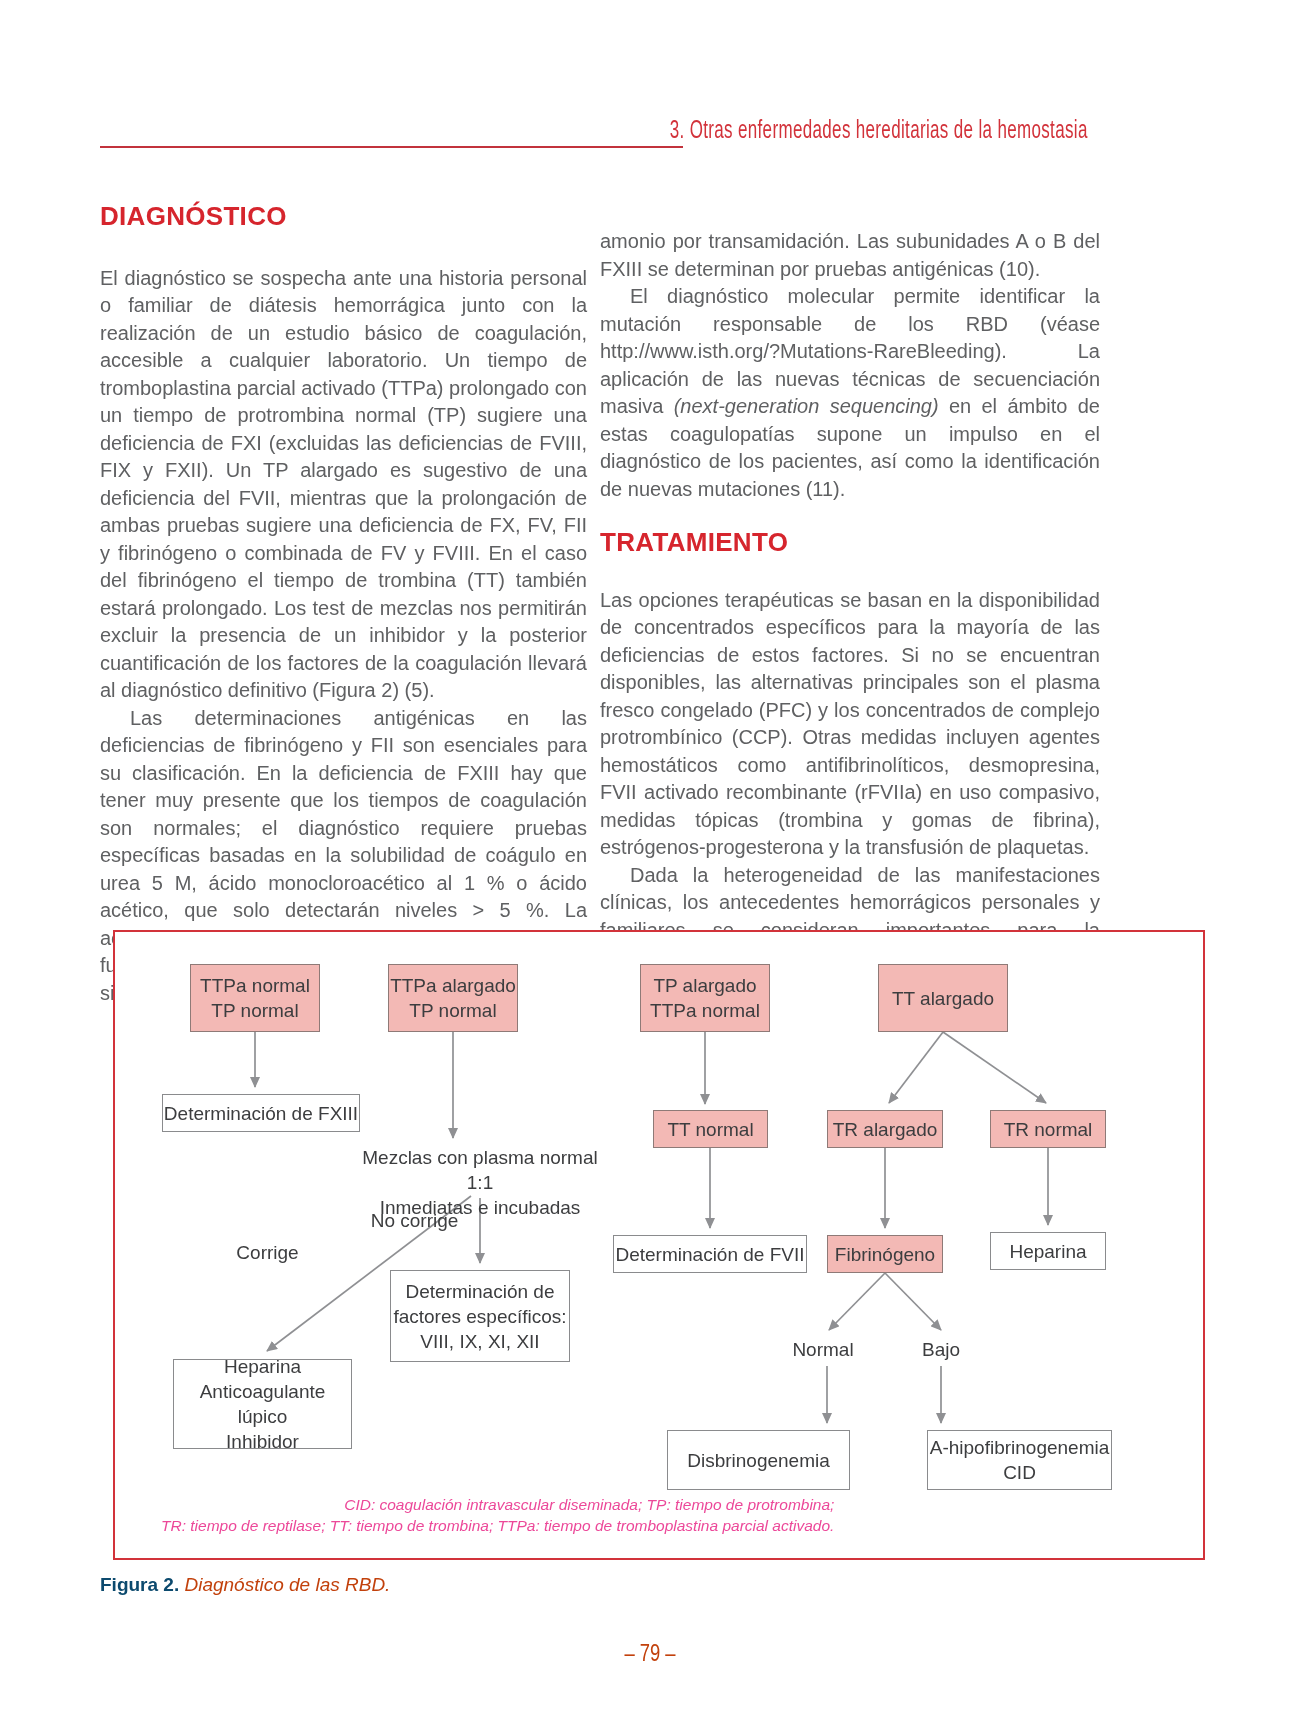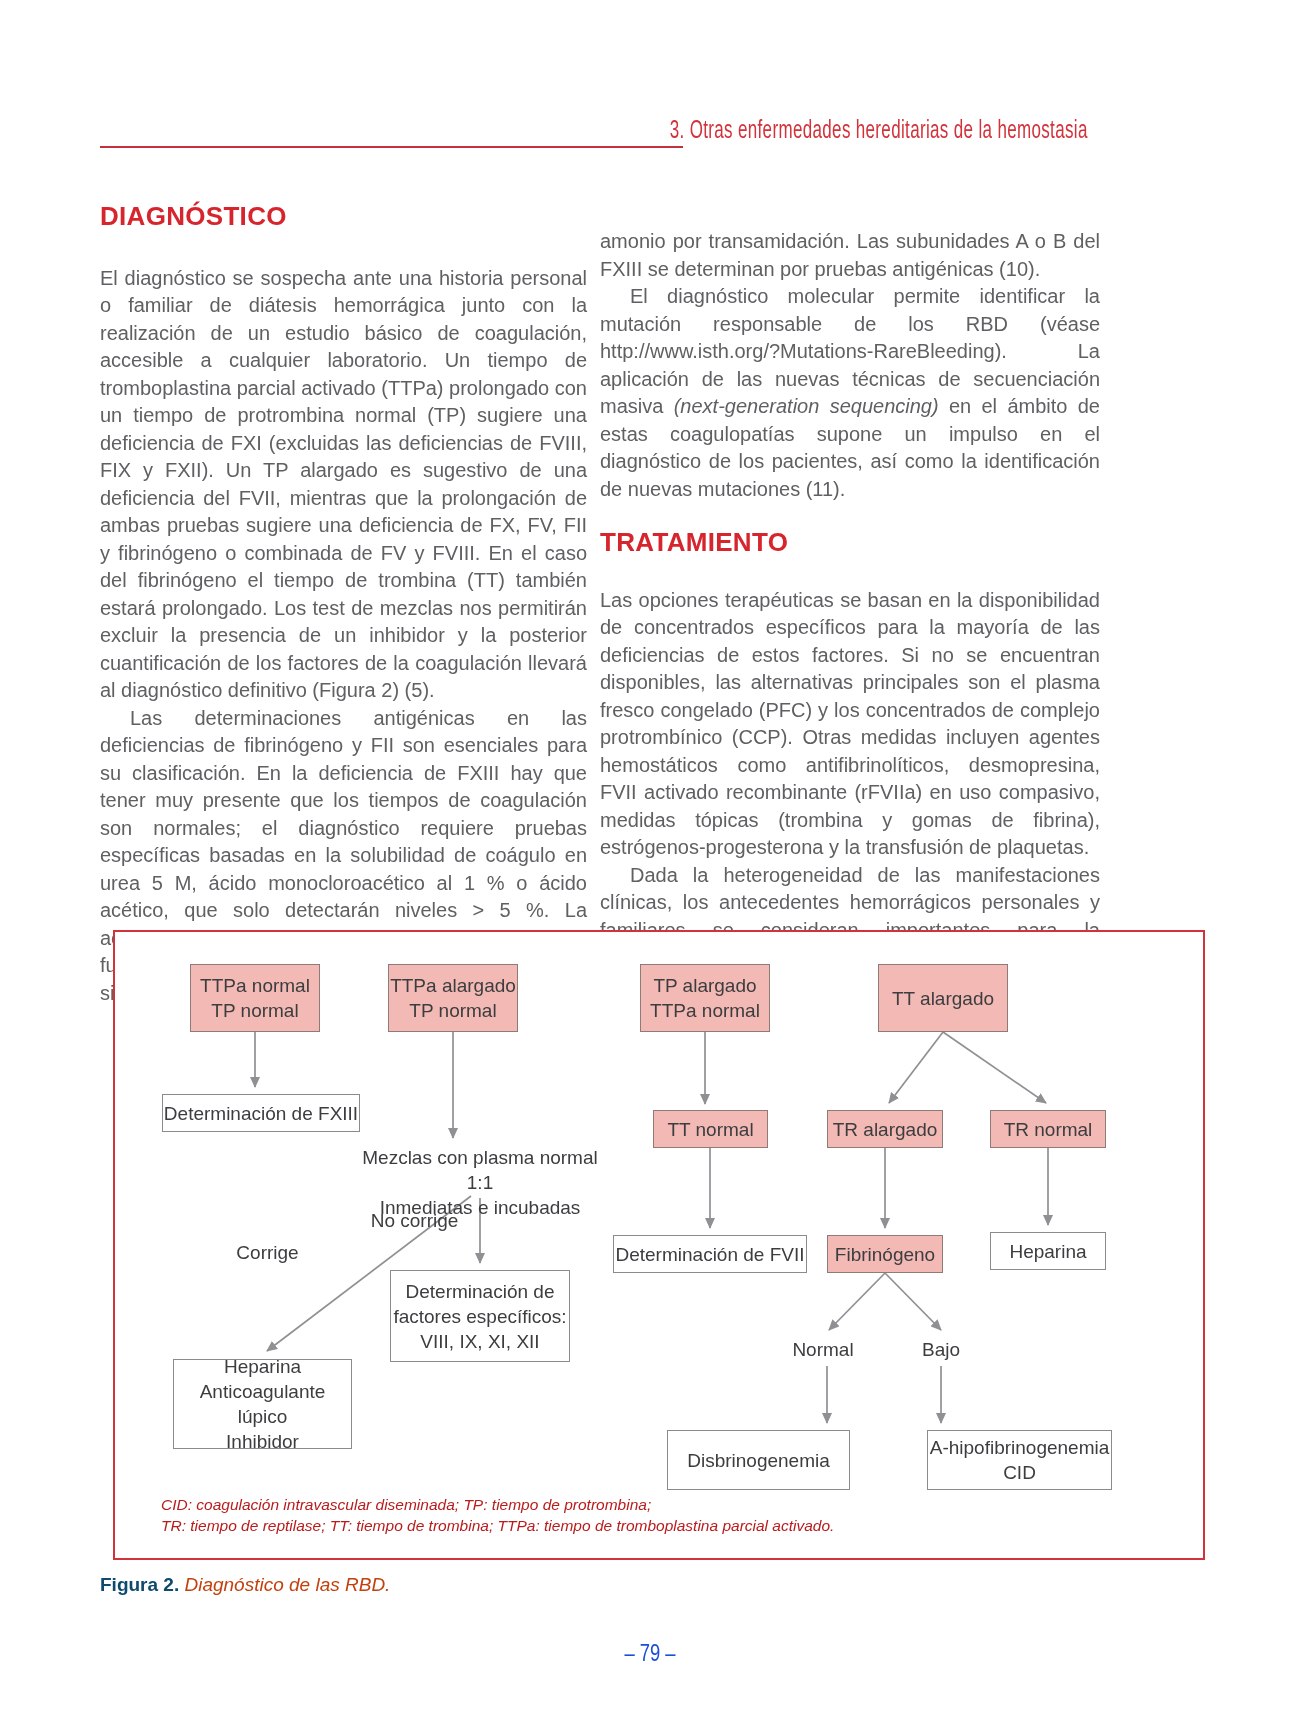--- a/index.html
+++ b/index.html
@@ -27,27 +27,27 @@
   .fig{position:absolute;left:100px;top:930px;width:1088px;height:626px;border:2px solid #d2323a;background:#fff;margin-left:13px;}
   .connectors{position:absolute;left:0;top:0;}
   .node{
     position:absolute;display:flex;flex-direction:column;justify-content:center;align-items:center;
     text-align:center;font-size:19px;line-height:25px;color:#3c3d3f;box-sizing:border-box;
   }
   .node span{display:block;}
   .pink{background:#f3b9b5;border:1.5px solid #8e7a77;}
   .whitebox{background:#ffffff;border:1.5px solid #8a8b8d;}
   .lbl{position:absolute;text-align:center;font-size:19px;line-height:25px;color:#3c3d3f;}
-  .footnote{position:absolute;left:46px;top:562px;font-style:italic;font-size:15.5px;line-height:21px;color:#b91c1c;}
+  .footnote{position:absolute;left:46px;top:562px;font-style:italic;font-size:15.5px;line-height:21px;color:#ec4899;text-align:right;}
   .footnote div{margin:0;}
   
   .caption{position:absolute;left:100px;top:1574px;font-size:19px;}
   .caption .flab{color:#0c4a6e;font-weight:bold;}
   .caption .ftext{font-style:italic;color:#c2410c;}
-  .pageno{position:absolute;left:0;right:0;top:1640px;text-align:center;color:#1d4ed8;font-size:23px;}
+  .pageno{position:absolute;left:0;right:0;top:1640px;text-align:center;color:#c2410c;font-size:23px;}
   .pageno span{display:inline-block;transform:scaleX(0.8);}
 </style>
 </head>
 <body>
 
 <div class="page">
 
   <div class="header-rule"></div>
   <div class="chapter-title">3. Otras enfermedades hereditarias de la hemostasia</div>
 

